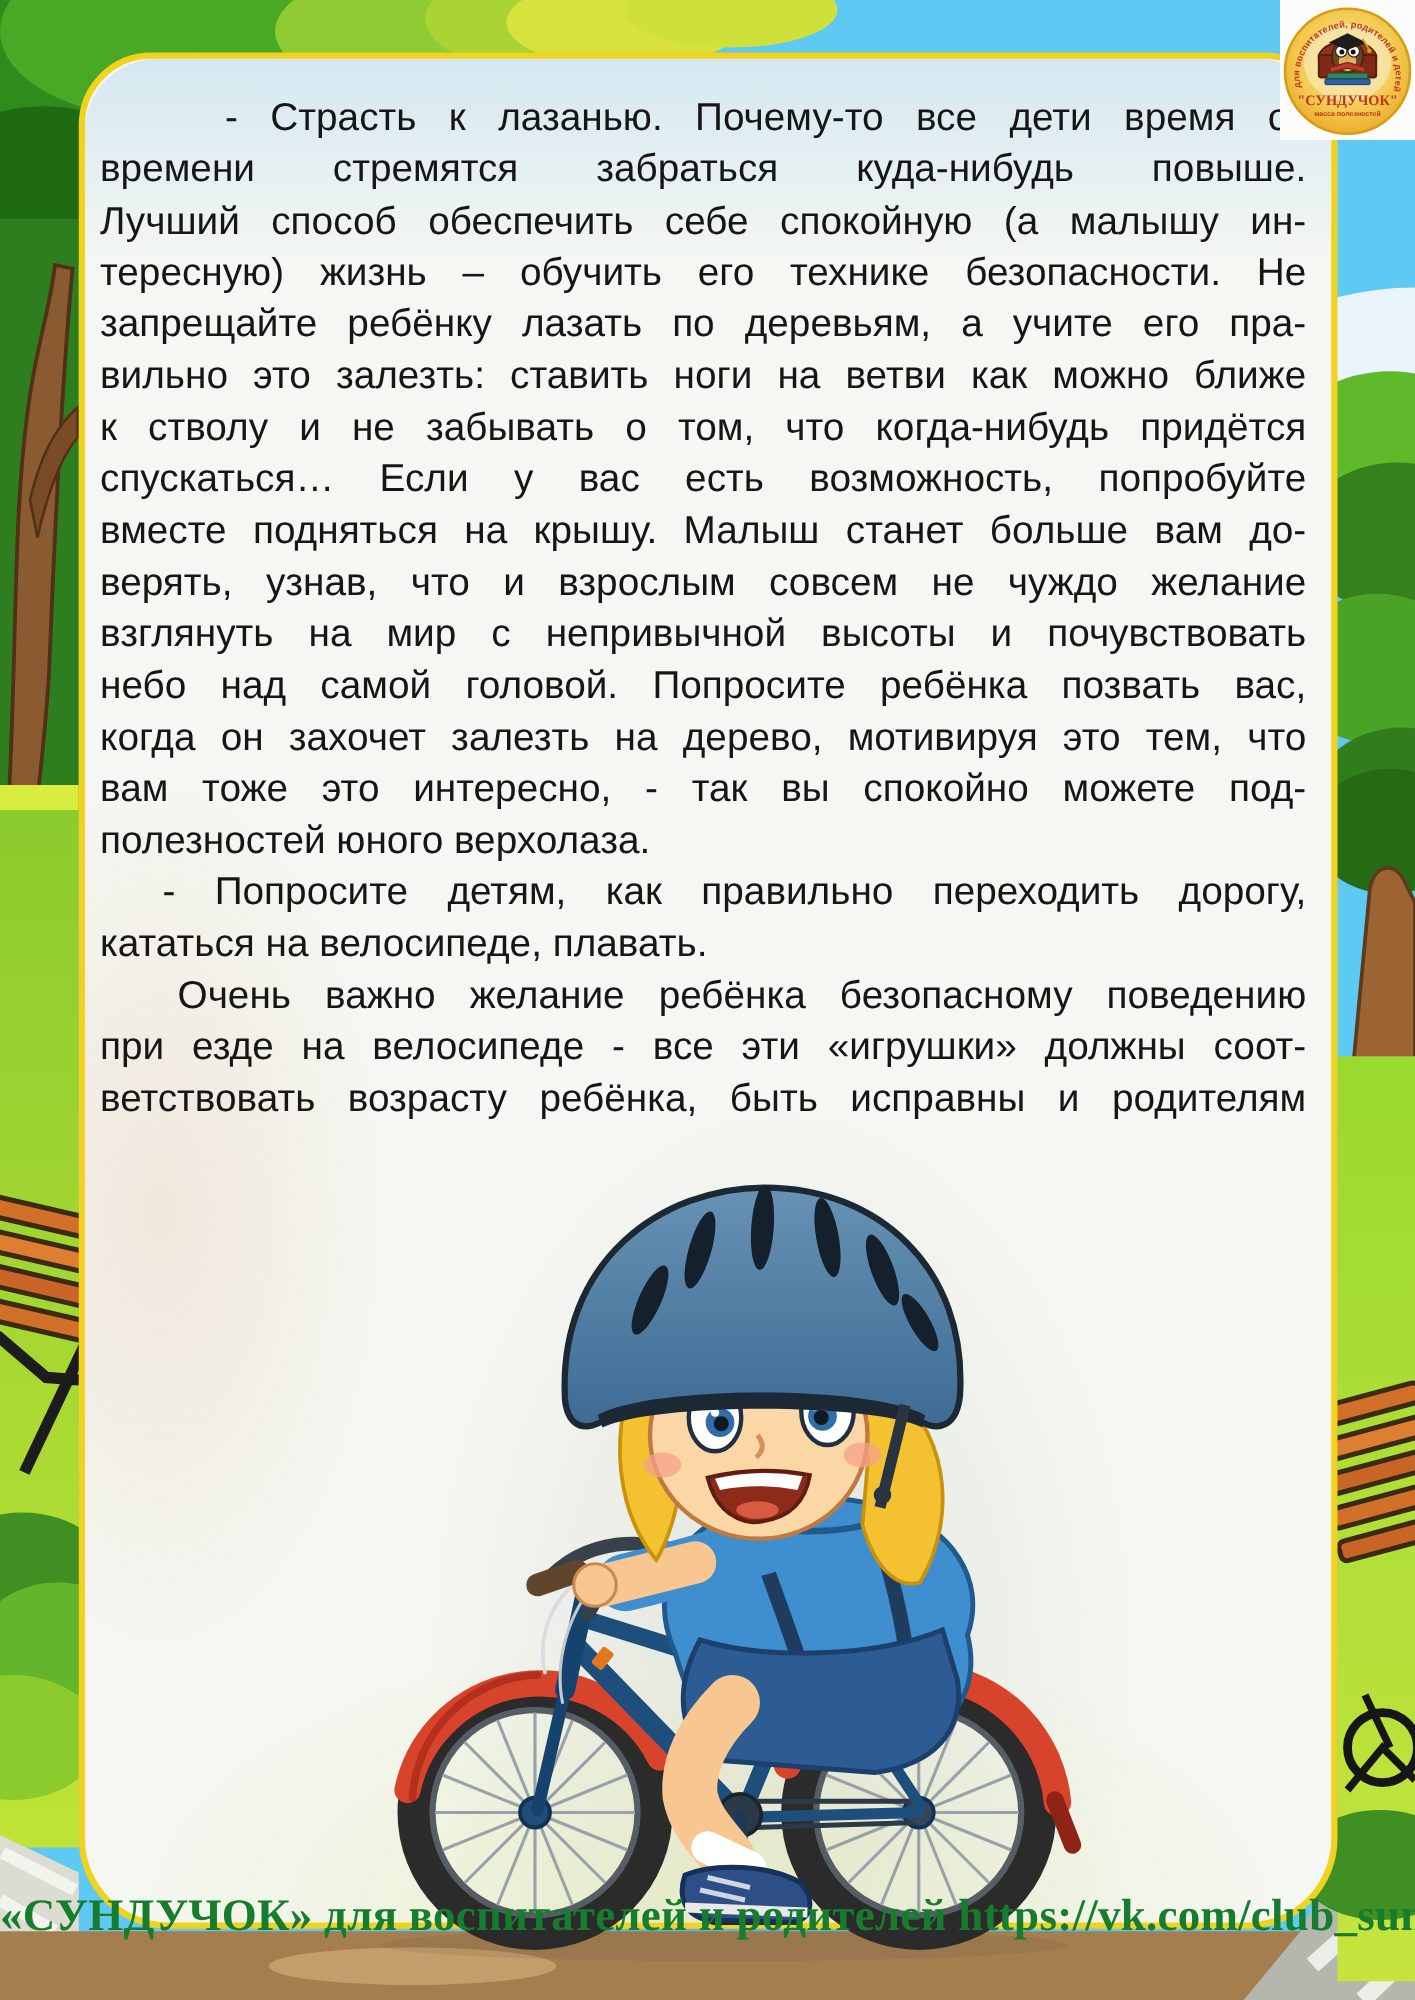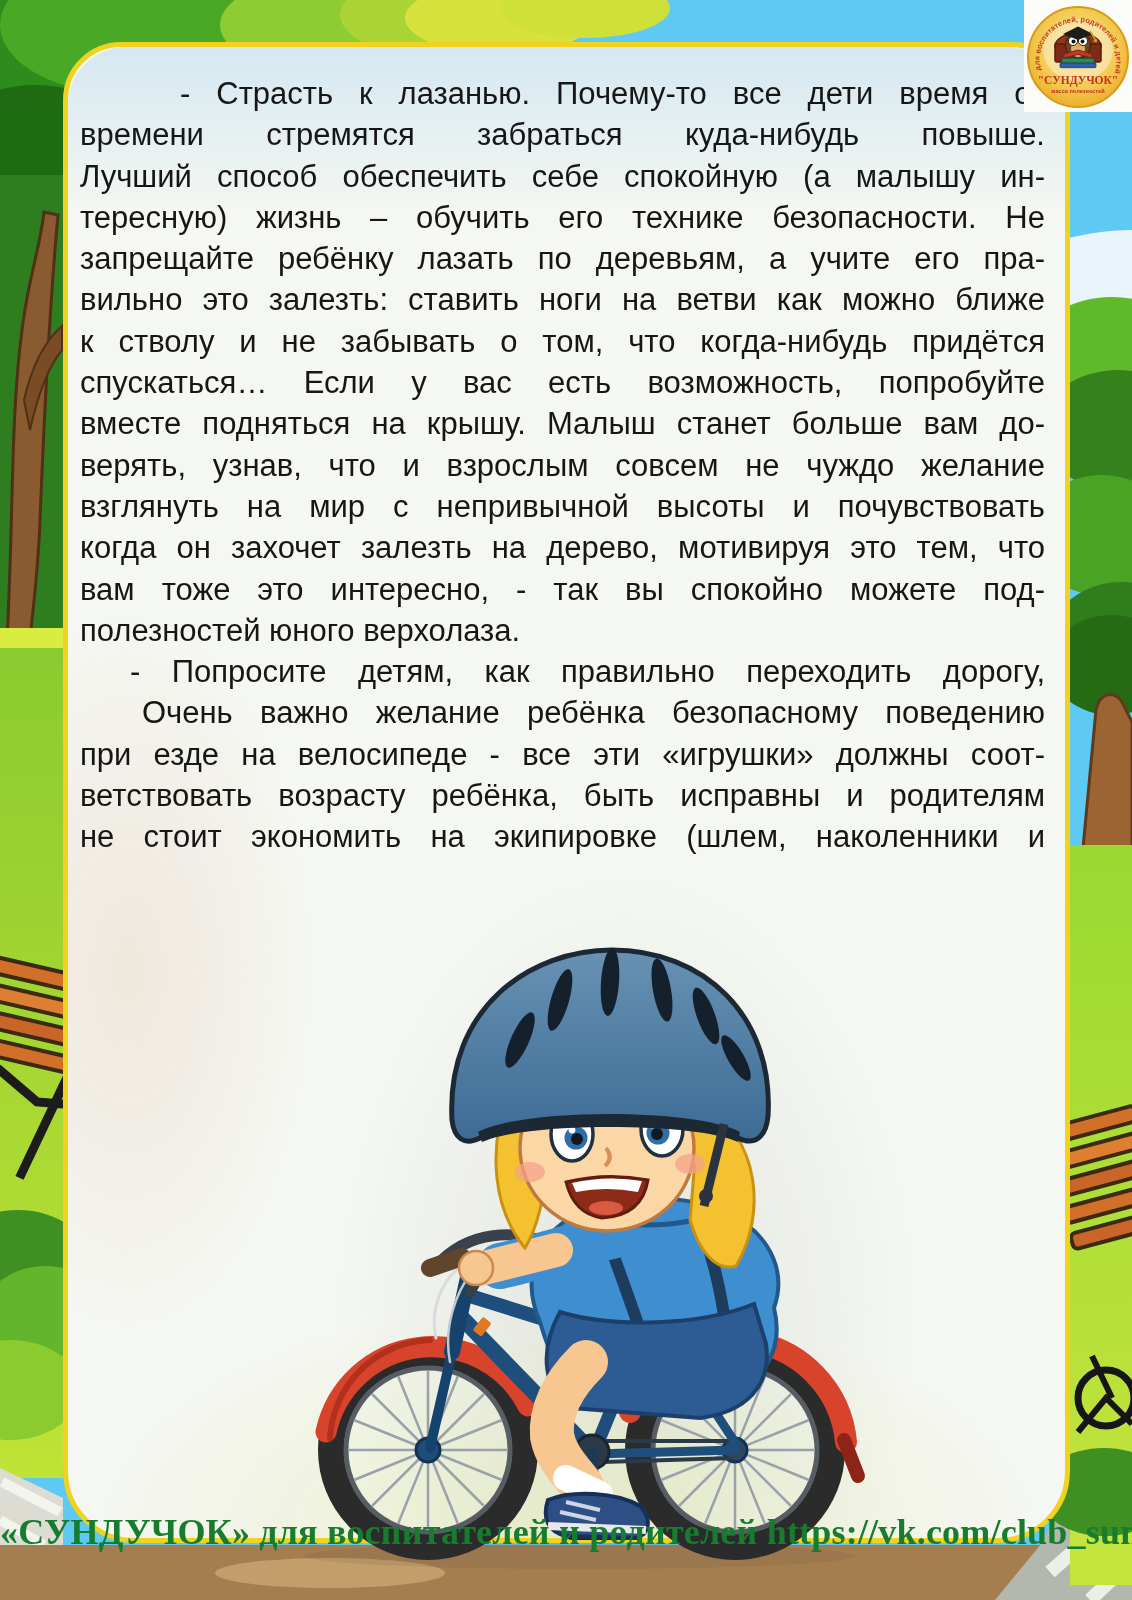--- a/index.html
+++ b/index.html
@@ -123,32 +123,33 @@
           <div class="line">времени стремятся забраться куда-нибудь повыше.</div>
           <div class="line">Лучший способ обеспечить себе спокойную (а малышу ин-</div>
           <div class="line">тересную) жизнь – обучить его технике безопасности. Не</div>
           <div class="line">запрещайте ребёнку лазать по деревьям, а учите его пра-</div>
           <div class="line">вильно это залезть: ставить ноги на ветви как можно ближе</div>
           <div class="line">к стволу и не забывать о том, что когда-нибудь придётся</div>
           <div class="line">спускаться… Если у вас есть возможность, попробуйте</div>
           <div class="line">вместе подняться на крышу. Малыш станет больше вам до-</div>
           <div class="line">верять, узнав, что и взрослым совсем не чуждо желание</div>
           <div class="line">взглянуть на мир с непривычной высоты и почувствовать</div>
+          <div class="line">небо над самой головой. Попросите ребёнка позвать вас,</div>
           <div class="line">когда он захочет залезть на дерево, мотивируя это тем, что</div>
           <div class="line">вам тоже это интересно, - так вы спокойно можете под-</div>
           <div class="line last">полезностей юного верхолаза.</div>
         </div>
         <div class="para">
           <div class="line" style="text-indent: 50px;">- Попросите детям, как правильно переходить дорогу,</div>
+          <div class="line last">кататься на велосипеде, плавать.</div>
         </div>
         <div class="para">
           <div class="line" style="text-indent: 62px;">Очень важно желание ребёнка безопасному поведению</div>
           <div class="line">при езде на велосипеде - все эти «игрушки» должны соот-</div>
           <div class="line">ветствовать возрасту ребёнка, быть исправны и родителям</div>
-          <div class="line">не стоит экономить на экипировке (шлем, наколенники и</div>
         </div>
       </div>
   </div>
 
   <svg class="illo" viewBox="280 938 660 648">
     <defs>
       <linearGradient id="helmetG" x1="0" y1="0" x2="0" y2="1">
         <stop offset="0" stop-color="#6792b4"></stop>
           <stop offset="1" stop-color="#3d6b94"></stop>
       </linearGradient>

